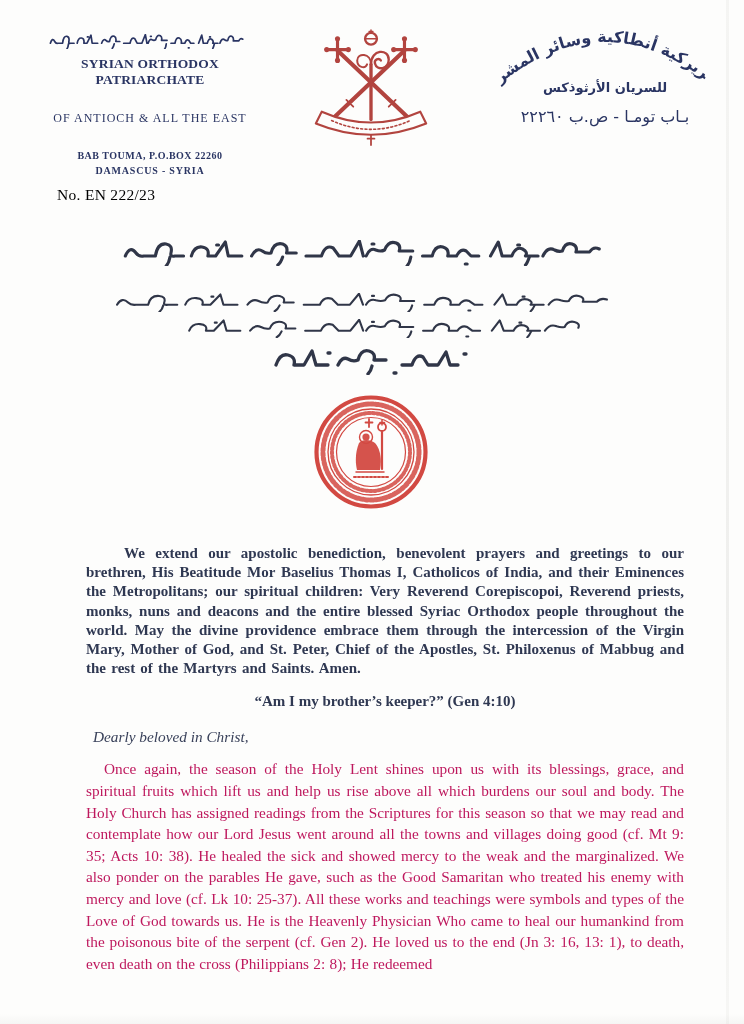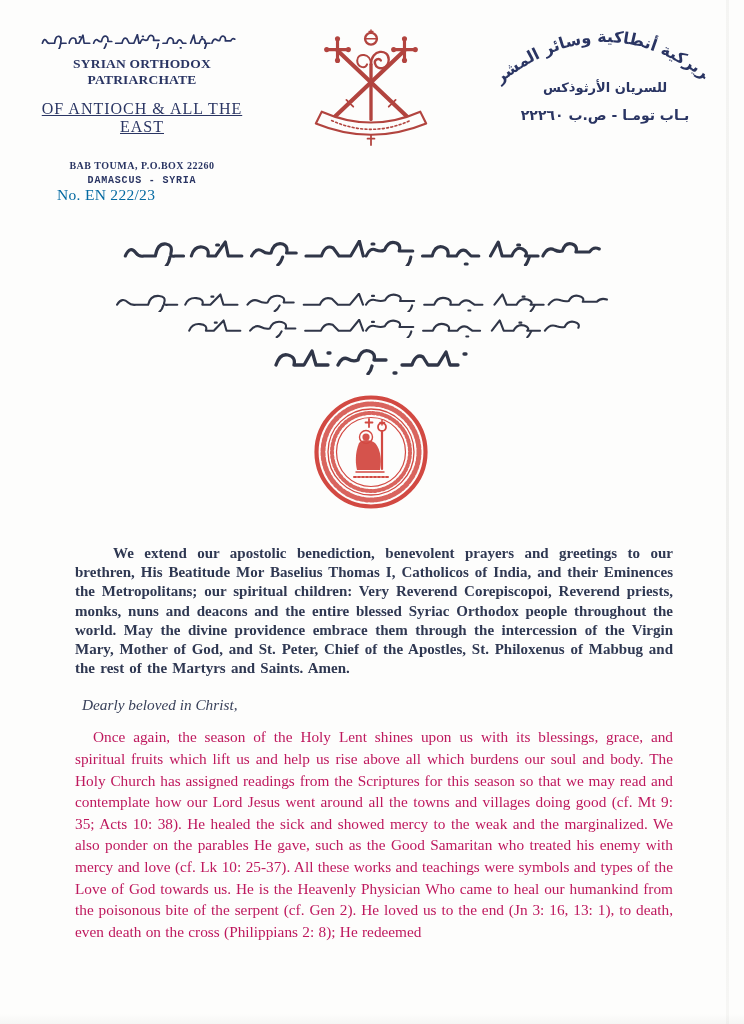--- a/index.html
+++ b/index.html
@@ -12,55 +12,55 @@
     position:absolute; top:0; right:15px; width:3px; height:100%;
     background:linear-gradient(180deg,#f2f2f0 0%,#eaeae8 60%,#f4f4f2 100%);
     opacity:.75;
   }
   .scan-shade-bottom {
     position:absolute; left:0; bottom:0; width:100%; height:10px;
     background:linear-gradient(180deg, rgba(0,0,0,0) 0%, rgba(120,120,115,.06) 100%);
   }
 
   
-  .lh-left { position:absolute; left:28px; top:34px; width:228px; text-align:center; color:#2a3563; }
+  .lh-left { position:absolute; left:36px; top:34px; width:228px; text-align:center; color:#2a3563; }
   .lh-syriac { display:block; margin:0 auto 4px auto; }
   .lh-title { font-size:13.5px; font-weight:bold; letter-spacing:.2px; margin-top:7px; }
-  .lh-sub   { font-size:16px;   letter-spacing:1px;  margin-top:12px;text-decoration:underline; }
+  .lh-sub   { font-size:12px;   letter-spacing:1px;  margin-top:23px; }
   .lh-addr1 { font-size:10px; font-weight:bold; letter-spacing:.5px; margin-top:24px; }
-  .lh-addr2 { font-size:10px; font-weight:bold; letter-spacing:.8px; margin-top:4px;font-family:Liberation Mono, monospace; }
+  .lh-addr2 { font-size:10px; font-weight:bold; letter-spacing:.8px; margin-top:4px; }
 
   .lh-emblem { position:absolute; left:306px; top:28px; }
 
   .lh-right { position:absolute; right:22px; top:16px; width:234px; text-align:center; color:#2a3563; }
   .lh-right .ar-line {
     font-family:"DejaVu Sans", sans-serif; direction:rtl;
-    font-size:14px; font-weight:bold; margin-top:3px; letter-spacing:.5px;
+    font-size:16px; font-weight:normal; margin-top:3px; letter-spacing:.5px;
   }
   .arc-callig text {
     font-family:"DejaVu Sans", sans-serif; font-weight:bold; fill:#2a3563;
   }
 
   
-  .ref { position:absolute; left:57px; top:186px; font-size:15.5px; color:#0369a1; letter-spacing:.3px; }
+  .ref { position:absolute; left:57px; top:186px; font-size:15.5px; color:#000000; letter-spacing:.3px; }
 
   
   .syr-line { position:absolute; left:50%; transform:translateX(-50%); }
   .syr-line path { stroke:#303648; fill:none; stroke-linecap:round; stroke-linejoin:round; }
   .syr1 { top:240px; }
   .syr2 { top:293px; }
   .syr3 { top:319px; }
   .syr4 { top:349px; }
   .lh-syriac path { stroke:#2a3563; fill:none; stroke-linecap:round; stroke-linejoin:round; }
 
   
   .seal { position:absolute; left:311px; top:392px; opacity:.92; }
 
   
-  .letter { position:absolute; left:75px; top:544px; width:598px; }
+  .letter { position:absolute; left:86px; top:544px; width:598px; }
   .salutation {
     margin:0; text-align:justify; text-indent:38px;
     font-size:15px; font-weight:bold; line-height:19.2px;
     color:#2f3852; word-spacing:1.5px;
   }
   .quote { margin:15px 0 0 0; text-align:center; font-size:15px; font-weight:bold; color:#2f3852; }
   .greeting { margin:18px 0 0 7px; font-size:15.3px; color:#39415a;font-style:italic; }
   .body-par {
     margin:12px 0 0 0; text-align:justify; text-indent:18px;
     font-size:15.3px; line-height:21.6px; color:#be185d; word-spacing:.5px;
@@ -183,17 +183,18 @@
 
       <g fill="#cf3a33" stroke="none" opacity=".95">
         <circle cx="55" cy="45" r="3.6"></circle>
         <path d="M48 51 C44.5 59 44 70 46 78 L69 78 C71 68 69.5 57 64 51 C59 46.8 51 47 48 51 Z"></path>
       </g>
     </svg>
   </div>
 
   <main class="letter">
     <p class="salutation">We extend our apostolic benediction, benevolent prayers and greetings to our brethren, His Beatitude Mor Baselius Thomas I, Catholicos of India, and their Eminences the Metropolitans; our spiritual children: Very Reverend Corepiscopoi, Reverend priests, monks, nuns and deacons and the entire blessed Syriac Orthodox people throughout the world. May the divine providence embrace them through the intercession of the Virgin Mary, Mother of God, and St. Peter, Chief of the Apostles, St. Philoxenus of Mabbug and the rest of the Martyrs and Saints. Amen.</p>
+    <p class="quote">“Am I my brother’s keeper?” (Gen 4:10)</p>
     <p class="greeting">Dearly beloved in Christ,</p>
     <p class="body-par">Once again, the season of the Holy Lent shines upon us with its blessings, grace, and spiritual fruits which lift us and help us rise above all which burdens our soul and body. The Holy Church has assigned readings from the Scriptures for this season so that we may read and contemplate how our Lord Jesus went around all the towns and villages doing good (cf. Mt 9: 35; Acts 10: 38). He healed the sick and showed mercy to the weak and the marginalized. We also ponder on the parables He gave, such as the Good Samaritan who treated his enemy with mercy and love (cf. Lk 10: 25-37). All these works and teachings were symbols and types of the Love of God towards us. He is the Heavenly Physician Who came to heal our humankind from the poisonous bite of the serpent (cf. Gen 2). He loved us to the end (Jn 3: 16, 13: 1), to death, even death on the cross (Philippians 2: 8); He redeemed</p>
   </main>
 
 </div>
 
 </body></html>

